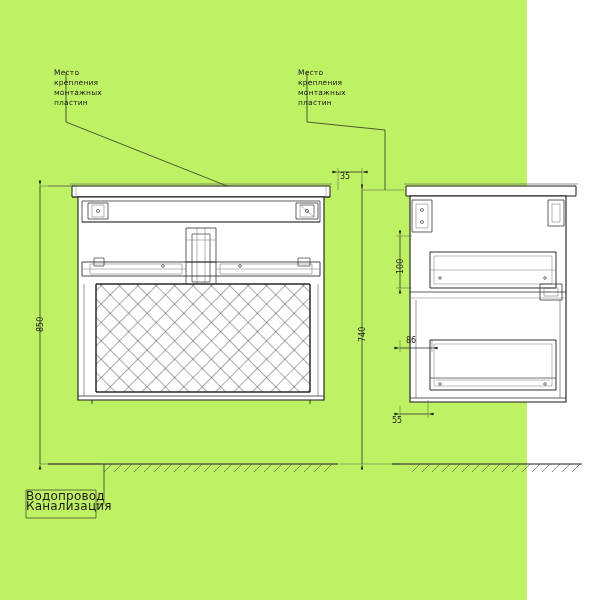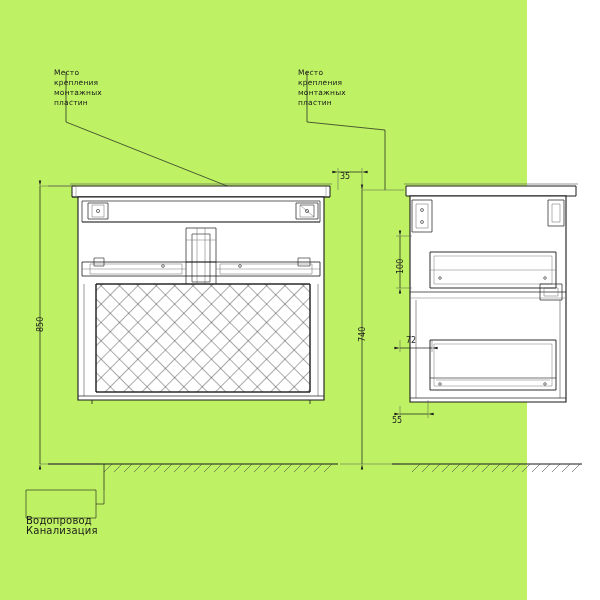--- a/index.html
+++ b/index.html
@@ -30,23 +30,22 @@
   .lbl {
     position: absolute;
     font-family: "DejaVu Sans", sans-serif;
     font-size: 7.5px;
     line-height: 10px;
     color: #1a1a1a;
     white-space: pre;
     letter-spacing: 0.2px;
   }
   .lbl.small {
-    font-size: 10px;
+    font-size: 12px;
     line-height: 9.5px;
-    margin-top: 24px;
   }
   .dim {
     position: absolute;
     font-family: "DejaVu Sans", sans-serif;
     font-size: 8px;
     color: #1a1a1a;
     white-space: nowrap;
   }
   .dim.vert {
     transform: rotate(-90deg);
@@ -269,17 +268,17 @@
 Канализация</div>
 
   <div class="dim vert" style="left:36px; top:332px;">850</div>
 
   <div class="dim vert" style="left:358px; top:342px;">740</div>
 
   <div class="dim" style="left:340px; top:172px;">35</div>
 
   <div class="dim vert" style="left:396px; top:274px;">100</div>
 
-  <div class="dim" style="left:406px; top:336px;">72</div>
+  <div class="dim" style="left:406px; top:336px;">86</div>
 
   <div class="dim" style="left:392px; top:416px;">55</div>
 
 </div>
 
 </body></html>

